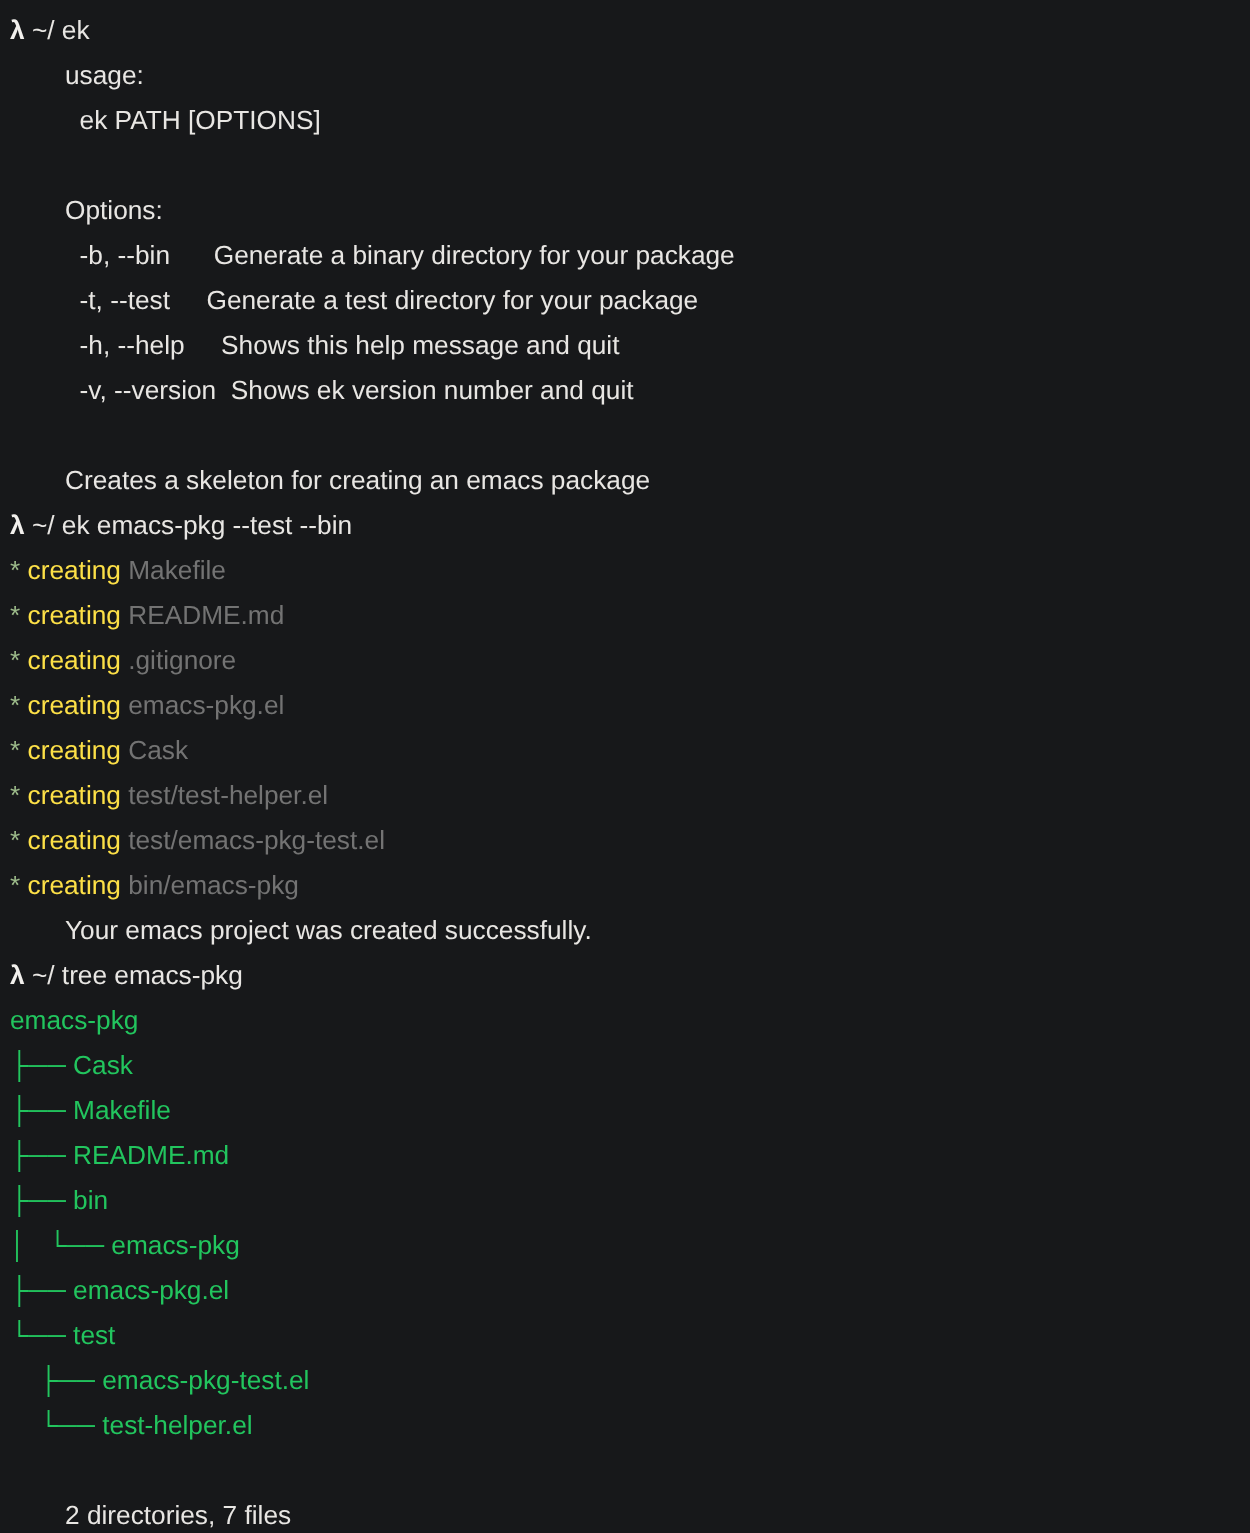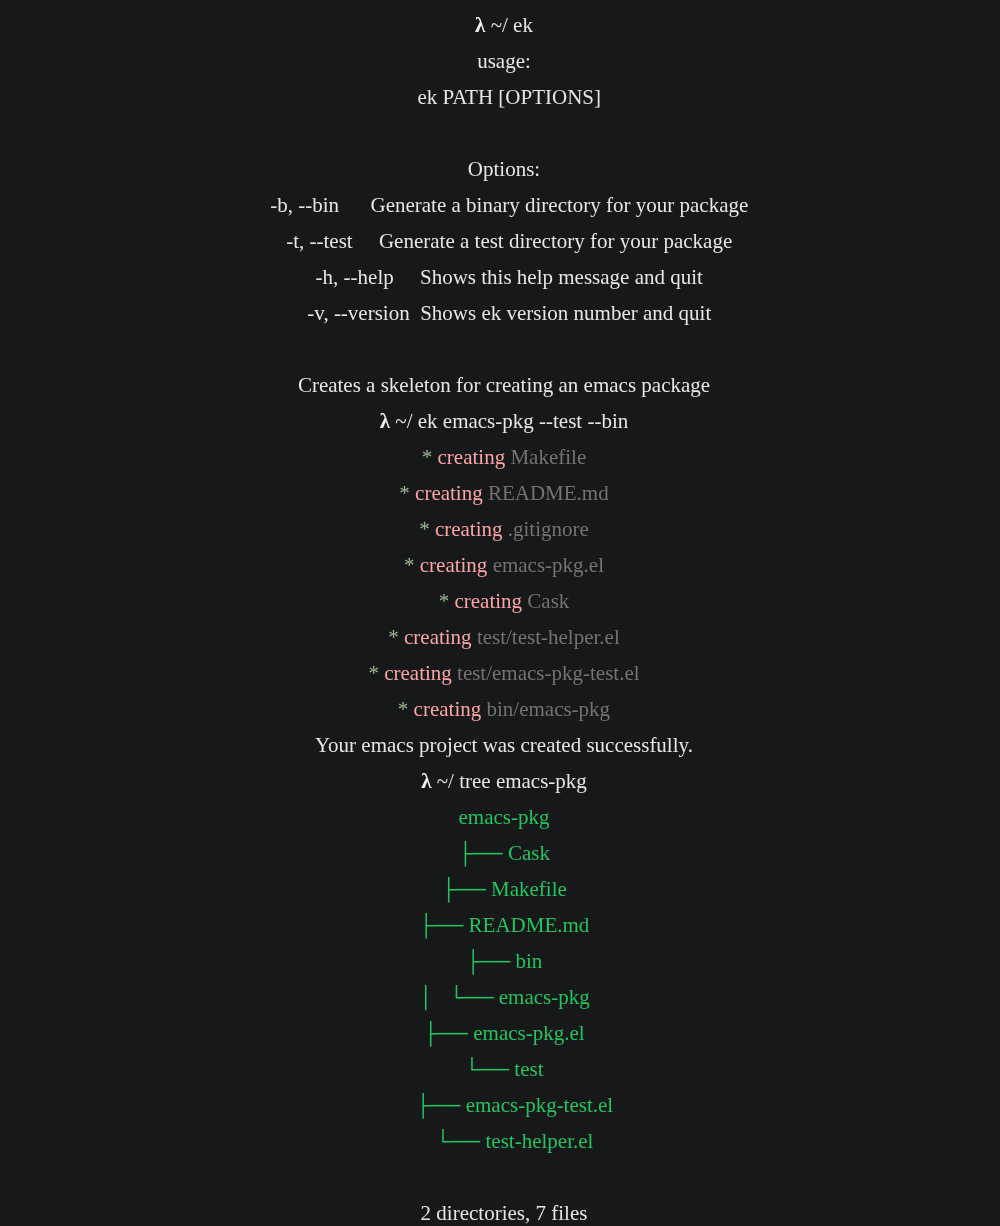--- a/index.html
+++ b/index.html
@@ -22,48 +22,48 @@
     font-family: "DejaVu Sans Mono", monospace;
     font-size: 21px;
     line-height: 36px;
     color: #e8e6e3;
     letter-spacing: 0px;
     white-space: pre;
   }
   .line {
     height: 36px;
     white-space: pre;
-    font-family: Liberation Serif, serif;
-    text-align: center;
+    font-family: Liberation Sans, sans-serif;
   }
   .line.blank {
     height: 36px;
   }
   .prompt-sym {
     font-weight: bold;
     color: #f2f0ed;
   }
   .prompt-path {
     color: #e8e6e3;
   }
   .prompt-cmd {
     color: #e8e6e3;
   }
   .star {
     color: #9dbb8a;
   }
   .creating {
-    color: #fca5a5;
+    color: #fde047;
     margin-top: 39px;
   }
   .fname {
     color: #737373;
   }
   .out {
     color: #e8e6e3;
+    margin-left: 44px;
   }
   .tree {
     color: #22c55e;
   }
 </style>
 </head>
 <body>
 
 <div id="terminal"><div class="line"><span class="prompt-sym">λ</span><span class="prompt-path"> ~/ </span><span class="prompt-cmd">ek</span></div><div class="line"><span class="out">usage:</span></div><div class="line"><span class="out">  ek PATH [OPTIONS]</span></div><div class="line blank"><span class="out">&nbsp;</span></div><div class="line"><span class="out">Options:</span></div><div class="line"><span class="out">  -b, --bin      Generate a binary directory for your package</span></div><div class="line"><span class="out">  -t, --test     Generate a test directory for your package</span></div><div class="line"><span class="out">  -h, --help     Shows this help message and quit</span></div><div class="line"><span class="out">  -v, --version  Shows ek version number and quit</span></div><div class="line blank"><span class="out">&nbsp;</span></div><div class="line"><span class="out">Creates a skeleton for creating an emacs package</span></div><div class="line"><span class="prompt-sym">λ</span><span class="prompt-path"> ~/ </span><span class="prompt-cmd">ek emacs-pkg --test --bin</span></div><div class="line"><span class="star">*</span><span class="creating"> creating </span><span class="fname">Makefile</span></div><div class="line"><span class="star">*</span><span class="creating"> creating </span><span class="fname">README.md</span></div><div class="line"><span class="star">*</span><span class="creating"> creating </span><span class="fname">.gitignore</span></div><div class="line"><span class="star">*</span><span class="creating"> creating </span><span class="fname">emacs-pkg.el</span></div><div class="line"><span class="star">*</span><span class="creating"> creating </span><span class="fname">Cask</span></div><div class="line"><span class="star">*</span><span class="creating"> creating </span><span class="fname">test/test-helper.el</span></div><div class="line"><span class="star">*</span><span class="creating"> creating </span><span class="fname">test/emacs-pkg-test.el</span></div><div class="line"><span class="star">*</span><span class="creating"> creating </span><span class="fname">bin/emacs-pkg</span></div><div class="line"><span class="out">Your emacs project was created successfully.</span></div><div class="line"><span class="prompt-sym">λ</span><span class="prompt-path"> ~/ </span><span class="prompt-cmd">tree emacs-pkg</span></div><div class="line"><span class="tree">emacs-pkg</span></div><div class="line"><span class="tree">├── Cask</span></div><div class="line"><span class="tree">├── Makefile</span></div><div class="line"><span class="tree">├── README.md</span></div><div class="line"><span class="tree">├── bin</span></div><div class="line"><span class="tree">│   └── emacs-pkg</span></div><div class="line"><span class="tree">├── emacs-pkg.el</span></div><div class="line"><span class="tree">└── test</span></div><div class="line"><span class="tree">    ├── emacs-pkg-test.el</span></div><div class="line"><span class="tree">    └── test-helper.el</span></div><div class="line blank"><span class="out">&nbsp;</span></div><div class="line"><span class="out">2 directories, 7 files</span></div></div>
 

